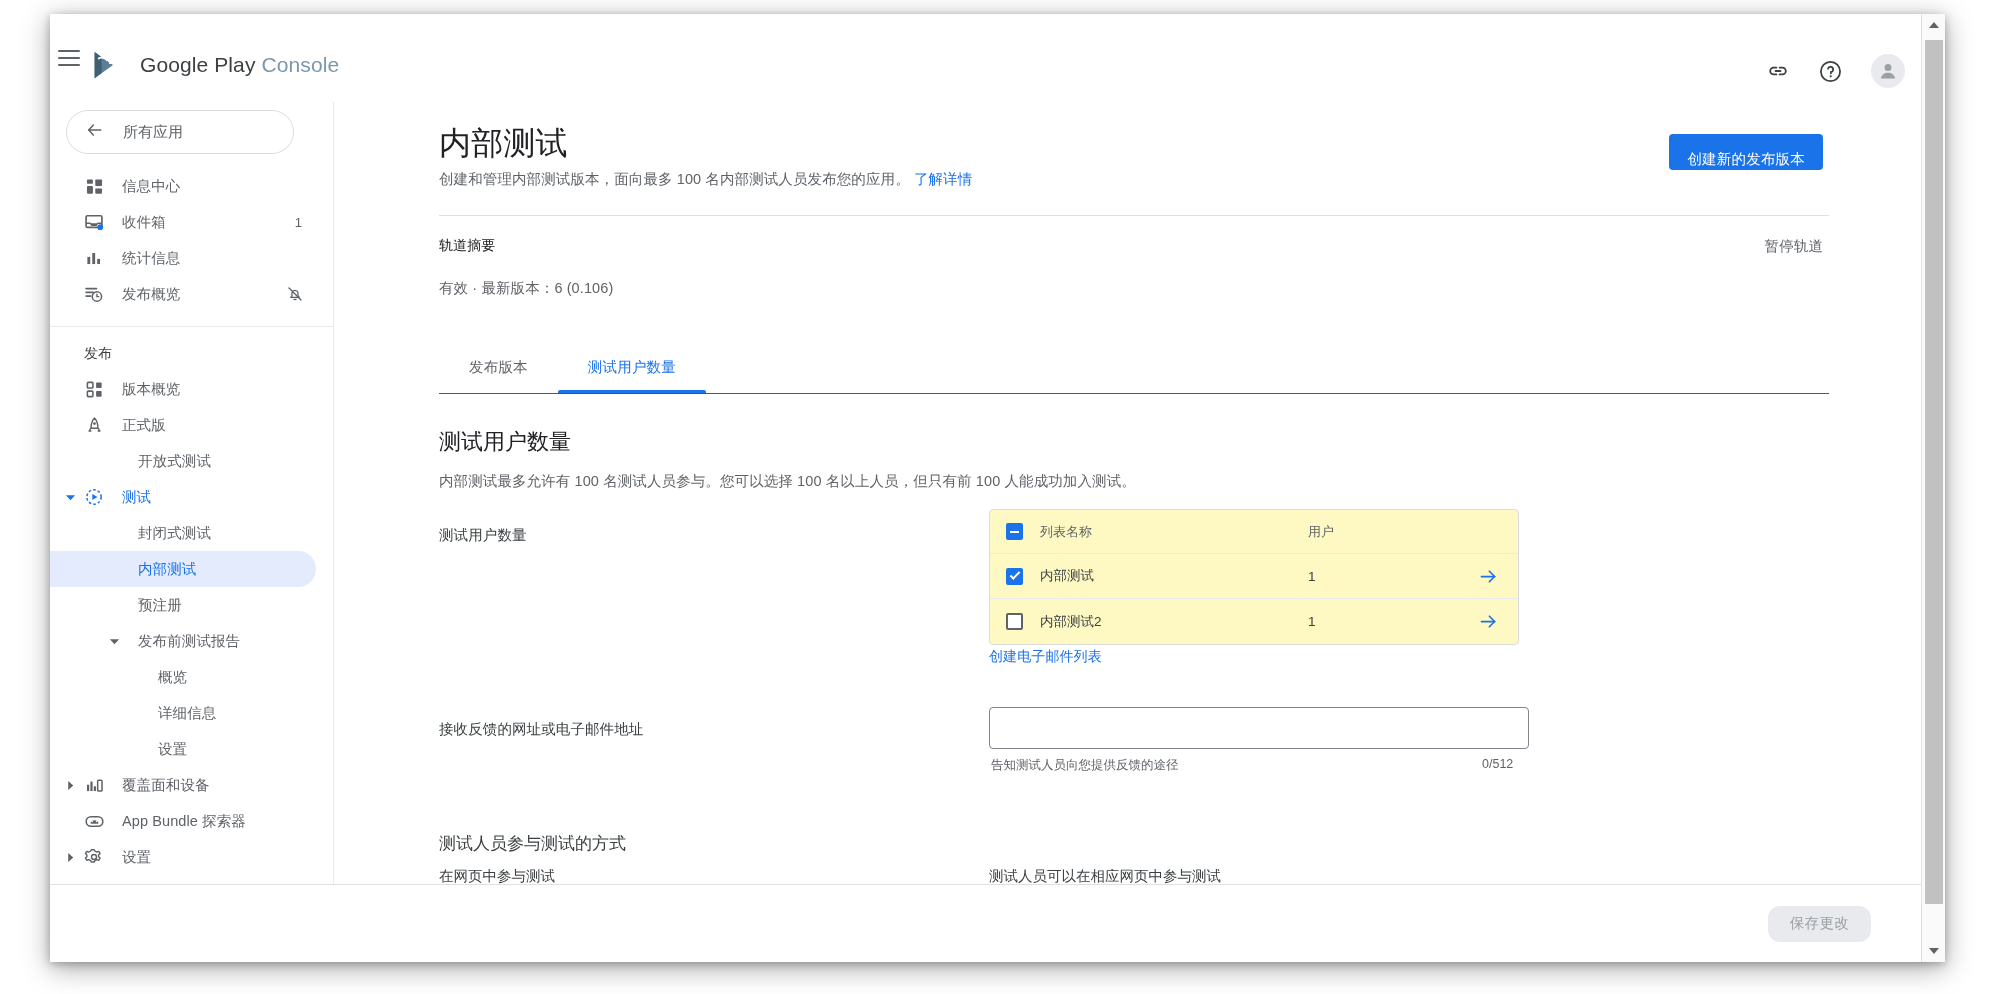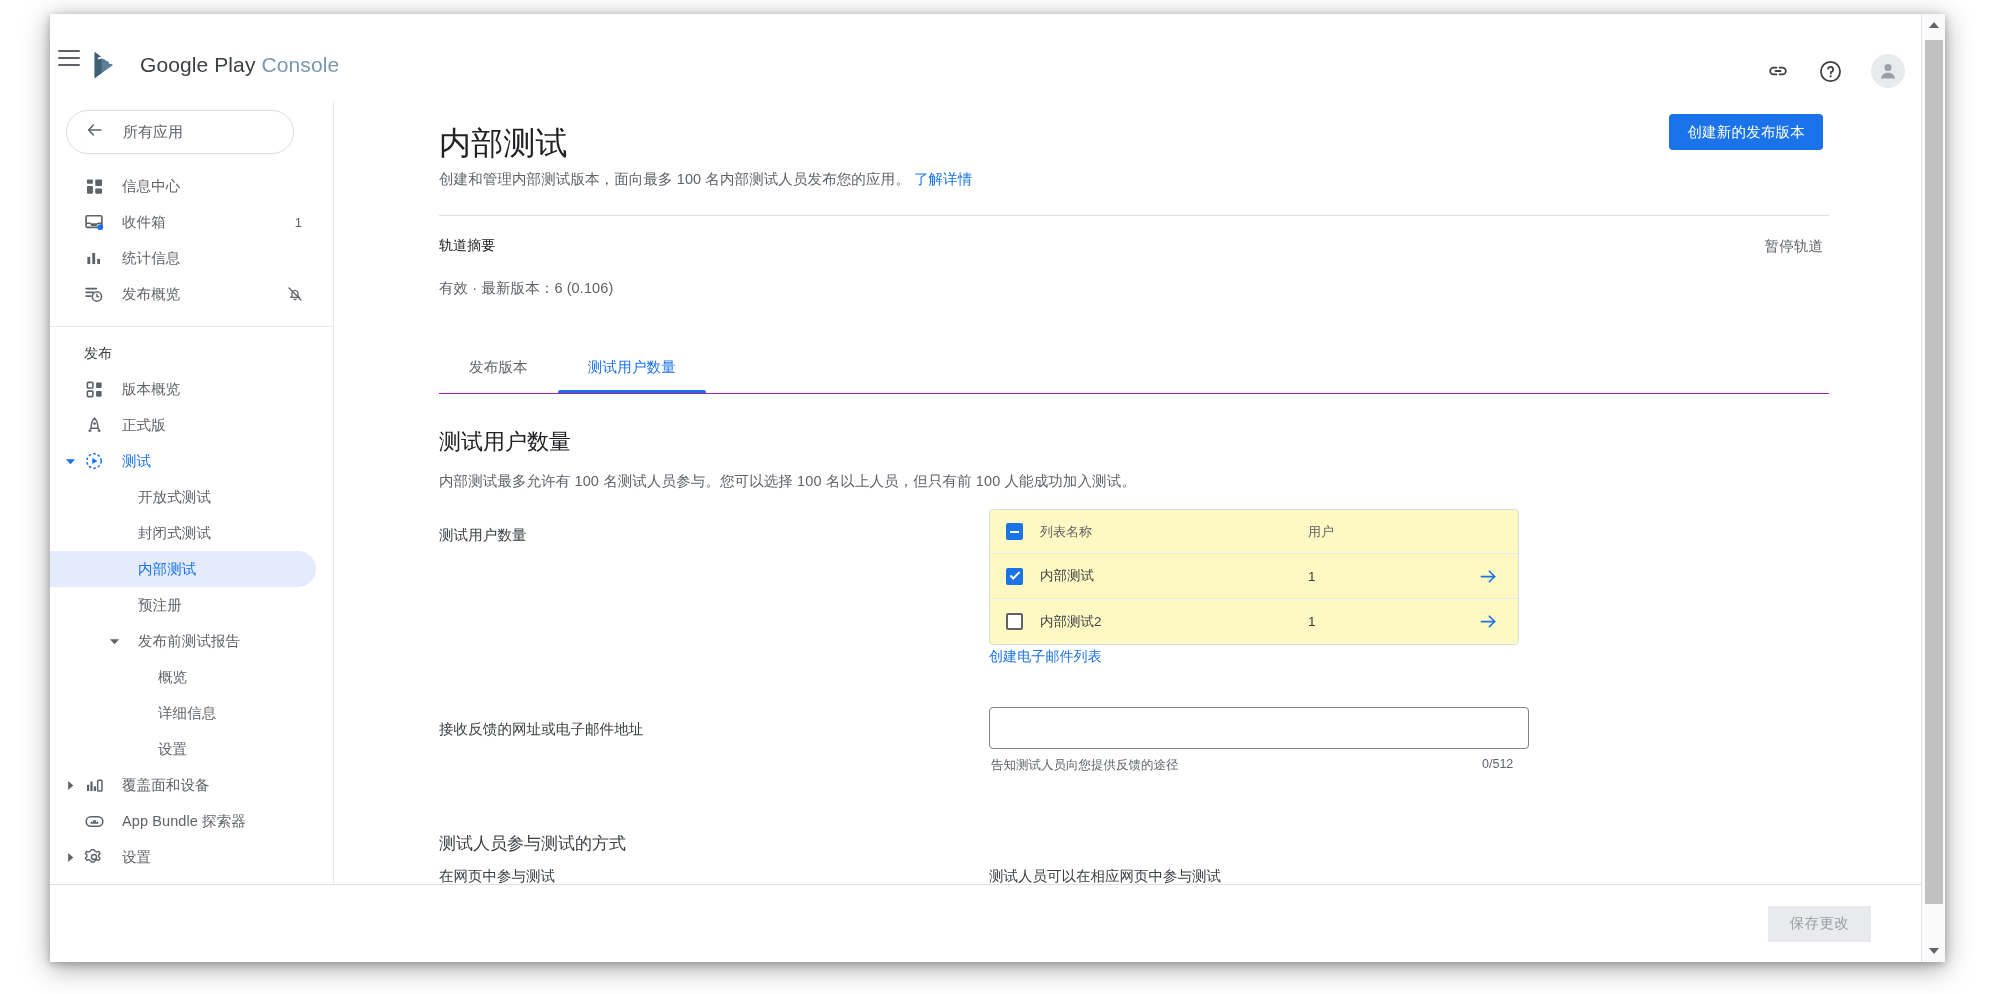--- a/index.html
+++ b/index.html
@@ -134,23 +134,23 @@
     position: absolute; left: 105px; top: 20px;
     font-size: 32px; color: #202124; font-weight: normal;
     letter-spacing: .2px;
   }
   .page-sub {
     position: absolute; left: 105px; top: 68px;
     font-size: 14.5px; color: #5f6368; letter-spacing: .1px;
   }
   .page-sub a { color: #1a73e8; text-decoration: none; cursor: pointer; }
   .primary-btn {
-    position: absolute; right: 103px; top: 12px;
+    position: absolute; right: 103px; top: 32px;
     background: #1a73e8; color: #fff; border: none;
-    border-radius: 4px; height: 36px; padding: 9px 18px;
+    border-radius: 4px; height: 36px; padding: 16px 18px;
     font-size: 14.5px; cursor: pointer;
     font-family: inherit; letter-spacing: .2px;
   }
   .hr-1 {
     position: absolute; left: 105px; top: 113px;
     width: 1390px; height: 1px; background: #e0e0e0;
   }
 
   .track-sum-label {
     position: absolute; left: 105px; top: 135px;
@@ -292,21 +292,21 @@
   
   #bottombar {
     position: absolute; left: 0; bottom: 0;
     width: 1871px; height: 78px;
     background: #ffffff; border-top: 1px solid #e0e0e0;
     display: flex; align-items: center; justify-content: flex-end;
     padding-right: 50px;
   }
   #save-btn {
     background: #e8eaed; color: #9aa0a6; border: none;
-    border-radius: 0; height: 36px; padding: 0 22px;
+    border-radius: 12px; height: 36px; padding: 0 22px;
     font-size: 14.5px; font-family: inherit; cursor: default;
     letter-spacing: .3px;
   }
 
   
   #win-scrollbar {
     position: absolute; right: 0; top: 0;
     width: 24px; height: 948px; background: #fafafa;
     border-left: 1px solid #e0e0e0;
   }
@@ -478,37 +478,37 @@
         <span class="ni-icon">
           <svg width="19" height="19" viewBox="0 0 24 24">
             <path d="M12 2.6 C15 6 16.4 10.5 16.4 15.4 H7.6 C7.6 10.5 9 6 12 2.6 Z" fill="none" stroke="#5f6368" stroke-width="1.8" stroke-linejoin="round"></path>
             <path d="M7.6 15.4 L5 19 h3 M16.4 15.4 L19 19 h-3" fill="none" stroke="#5f6368" stroke-width="1.7" stroke-linejoin="round"></path>
             <circle cx="12" cy="9.6" r="1.7" fill="#5f6368"></circle>
           </svg>
         </span>
         <span class="ni-label">正式版</span>
       </div>
 
+      <div class="nav-item child">
+        <span class="ni-label">开放式测试</span>
+      </div>
+
       <div class="nav-item expanded">
         <span class="ni-arrow">
           <svg width="11" height="11" viewBox="0 0 12 12">
               <polygon points="1,3.5 11,3.5 6,9" fill="#1a73e8"></polygon>
             </svg>
         </span>
         <span class="ni-icon">
           <svg width="20" height="20" viewBox="0 0 24 24">
             <circle cx="12" cy="12" r="8.6" fill="none" stroke="#1a73e8" stroke-width="1.8" stroke-dasharray="3.2 2.4"></circle>
             <polygon points="10,8.4 16.2,12 10,15.6" fill="#1a73e8"></polygon>
           </svg>
         </span>
         <span class="ni-label">测试</span>
-      </div>
-
-      <div class="nav-item child">
-        <span class="ni-label">开放式测试</span>
       </div>
 
       <div class="nav-item child">
         <span class="ni-label">封闭式测试</span>
       </div>
 
       <div class="nav-item child active">
         <span class="ni-label">内部测试</span>
       </div>
 

